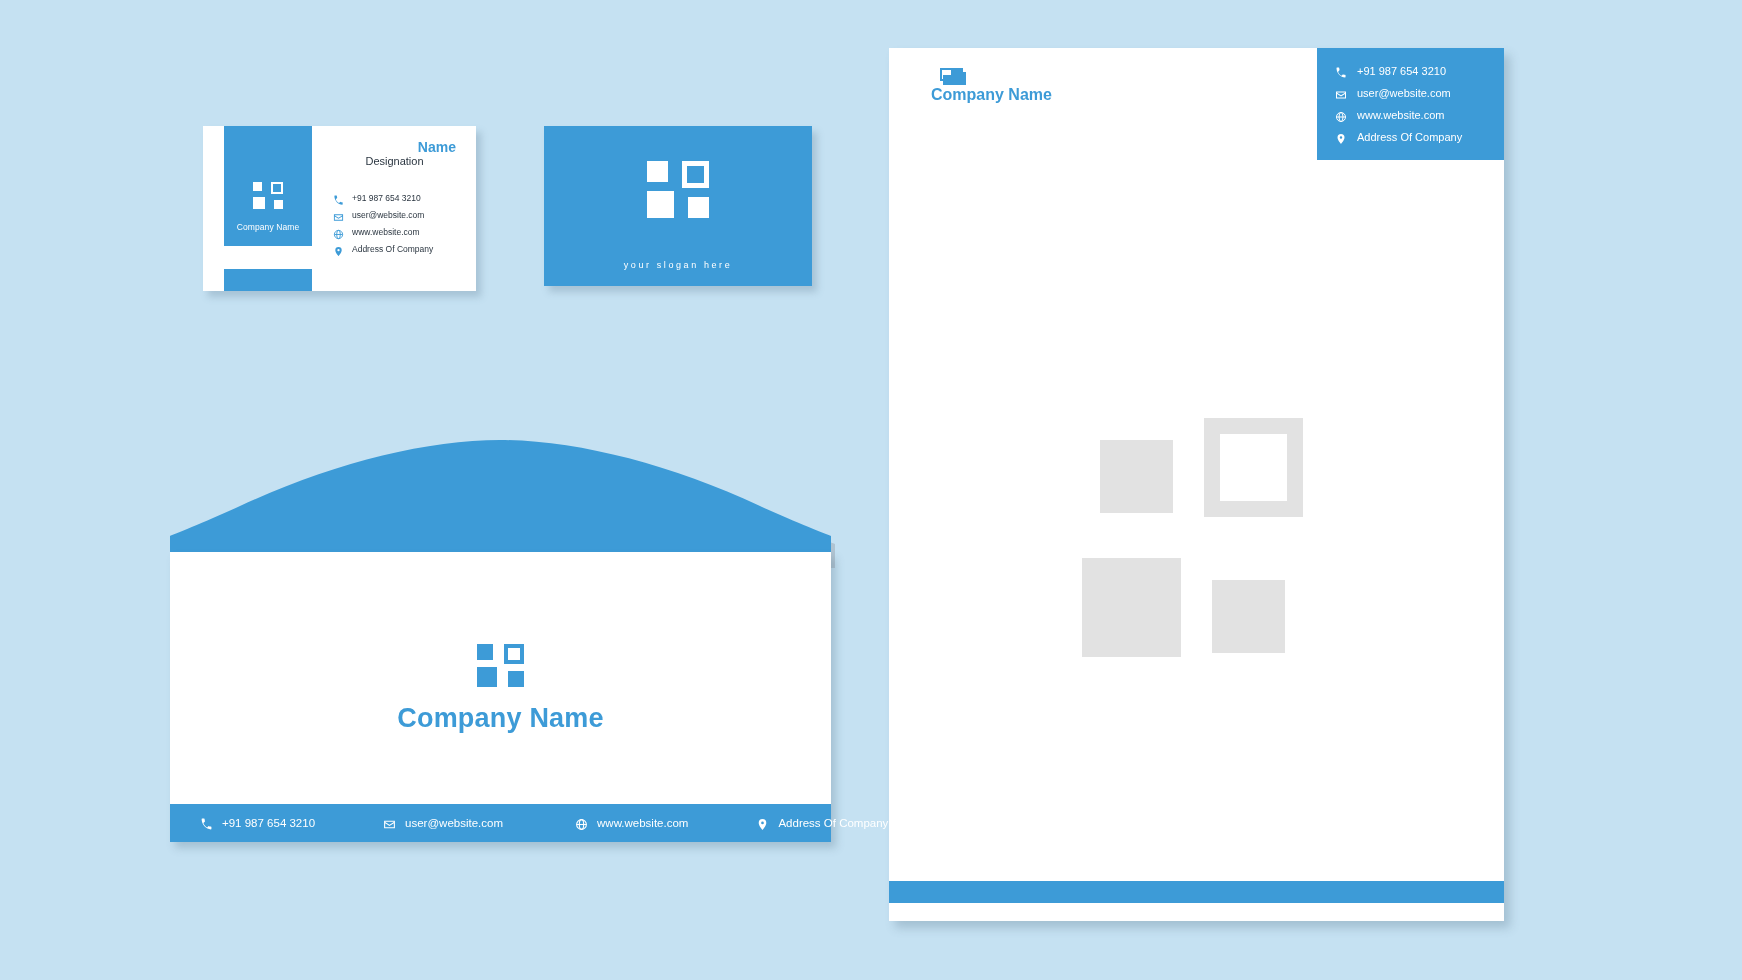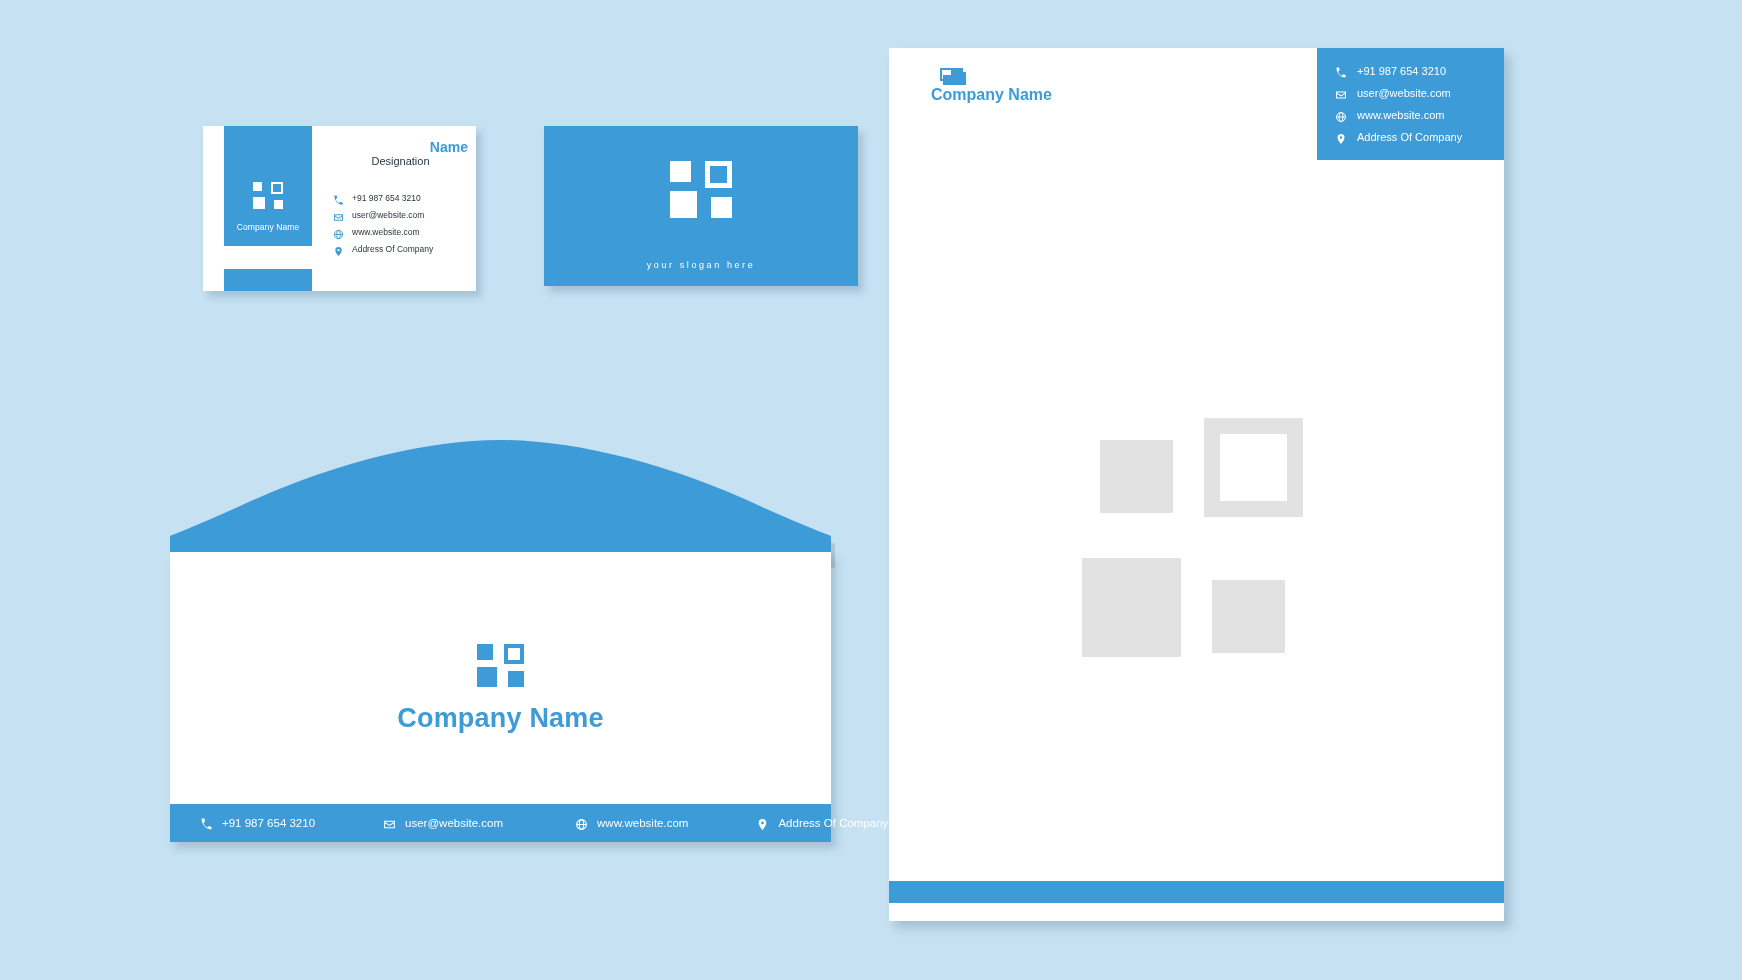--- a/index.html
+++ b/index.html
@@ -46,41 +46,41 @@
   #card-front .panel .logo .sq-bl { width: 12px; height: 12px; }
   #card-front .panel .logo .sq-br { width: 9px; height: 9px; }
   #card-front .panel .cname {
     color: #ffffff; font-size: 8.5px; letter-spacing: .1px; white-space: nowrap;
   }
   #card-front .bottom-strip {
     position: absolute; left: 21px; bottom: 0;
     width: 88px; height: 22px; background: #3d9bd7;
   }
   #card-front .right {
-    position: absolute; left: 130px; top: 14px; right: 8px;
+    position: absolute; left: 130px; top: 14px; right: 20px;
   }
   #card-front .nm {
     color: #3d9bd7; font-size: 14px; font-weight: bold; text-align: right;
     line-height: 1.05;
   }
   #card-front .dg {
     color: #2b3641; font-size: 11px; text-align: center; line-height: 1.15;
   }
   #card-front .contacts { margin-top: 22px; }
   #card-front .crow {
     display: flex; align-items: center; gap: 8px; height: 17px;
   }
   #card-front .crow .ic { width: 11px; height: 11px; flex: 0 0 11px; color: #3d9bd7; }
   #card-front .crow .tx { font-size: 8.5px; color: #2b3641; white-space: nowrap; }
 
   
   #card-back {
     position: absolute;
     left: 544px; top: 126px;
-    width: 314px; height: 160px;
+    width: 268px; height: 160px;
     background: #3d9bd7;
     box-shadow: 5px 6px 7px rgba(90,120,140,.28);
     display: flex; flex-direction: column;
     align-items: center; justify-content: center;
   }
   #card-back .logo { width: 62px; height: 57px; margin-bottom: 34px; }
   #card-back .logo i { background: #ffffff; }
   #card-back .logo .sq-tl { width: 21px; height: 21px; }
   #card-back .logo .sq-tr { width: 27px; height: 27px; border: 5px solid #ffffff; }
   #card-back .logo .sq-bl { width: 27px; height: 27px; }

